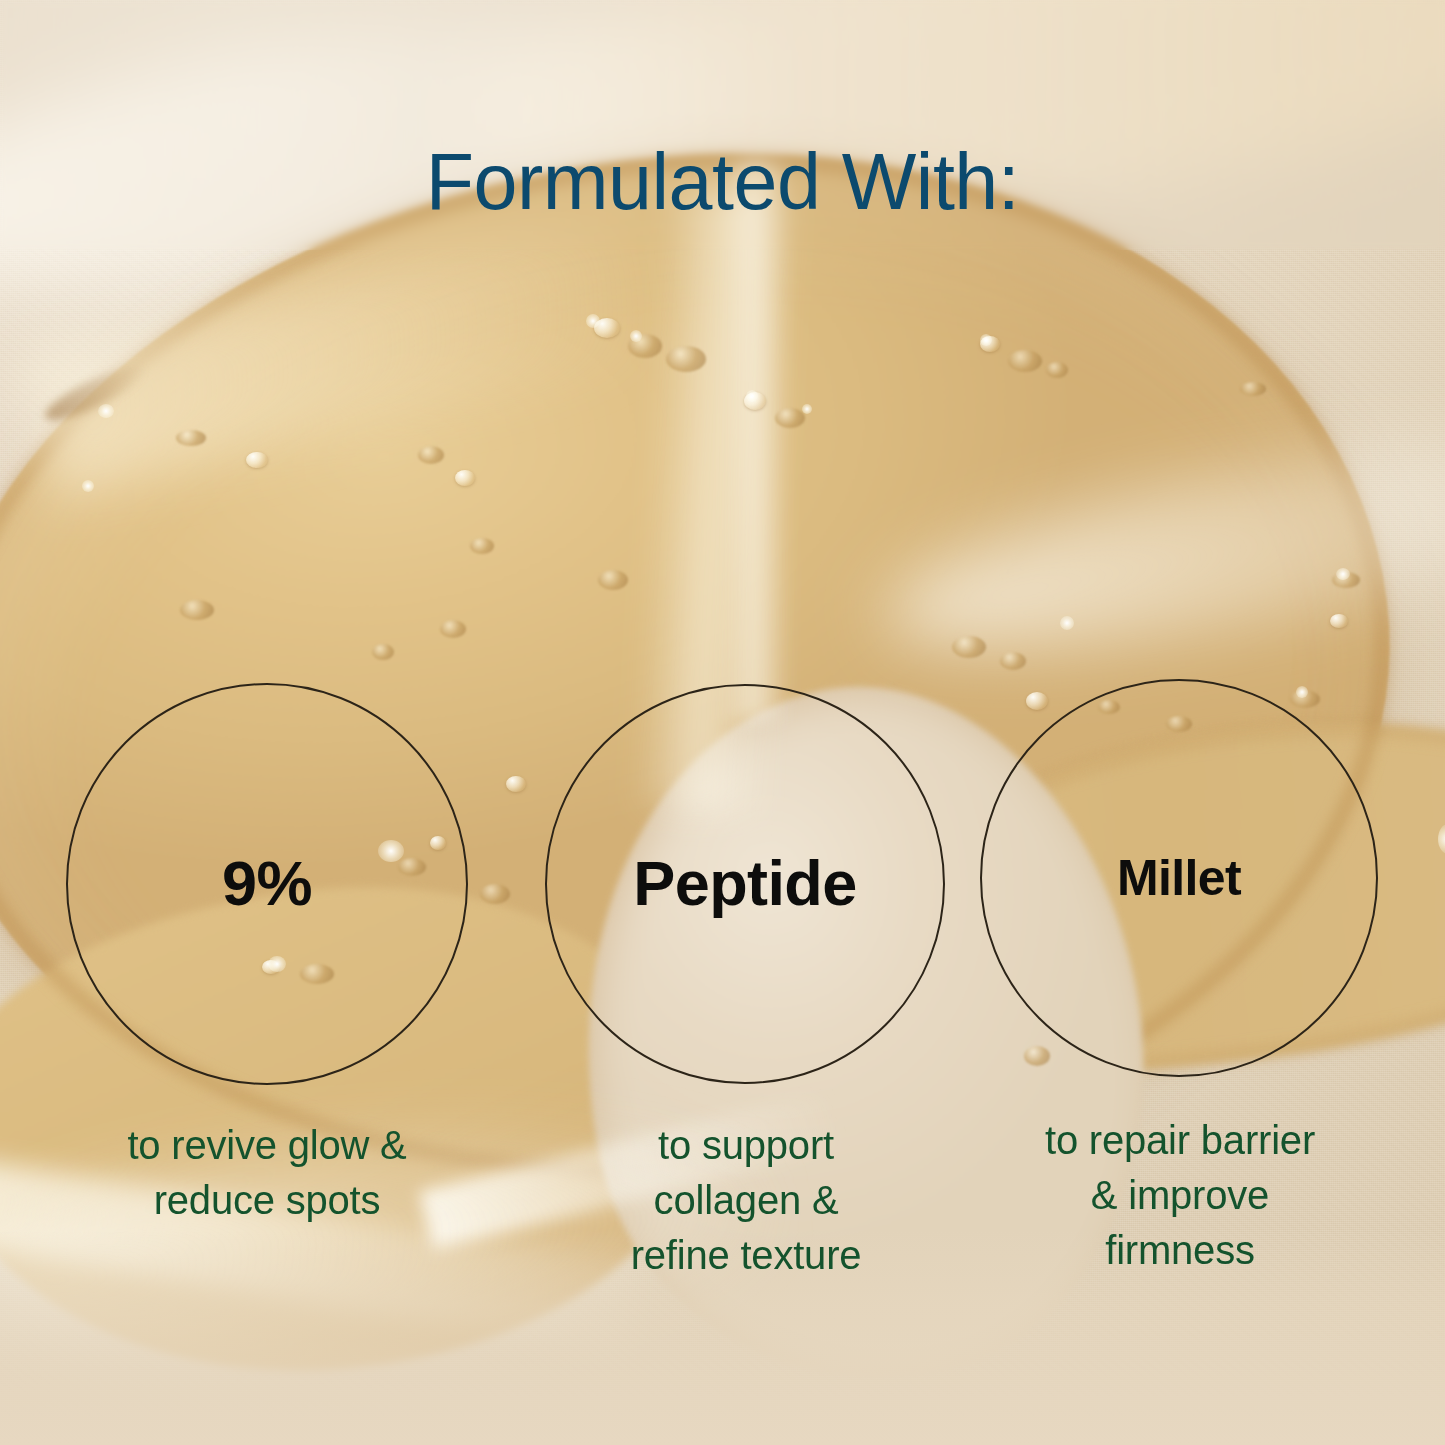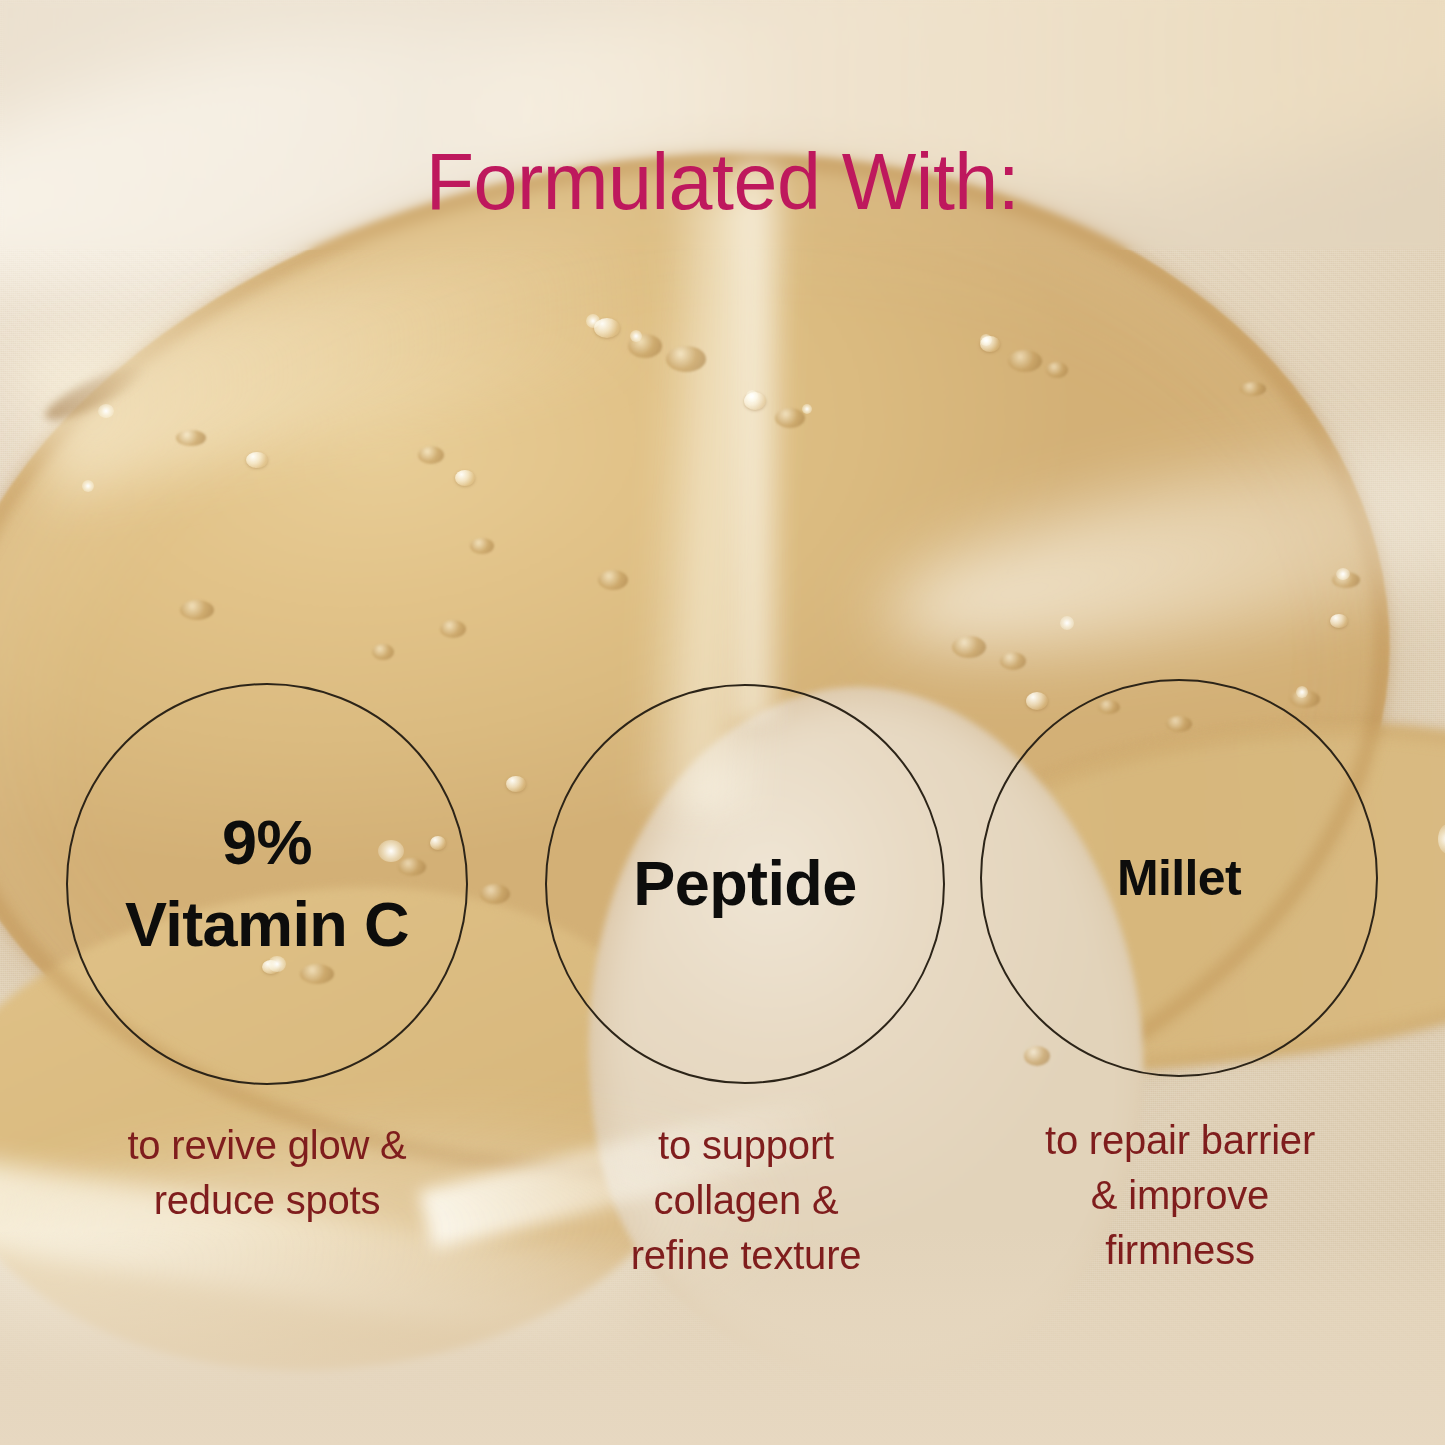--- a/index.html
+++ b/index.html
@@ -190,21 +190,21 @@
     background:linear-gradient(180deg,rgba(231,216,192,0) 0%,rgba(231,216,192,.55) 35%,#e7d8c1 100%);
   }
 
   
   .title{
     position:absolute;left:0;top:142px;width:1445px;
     text-align:center;
     font-size:79px;
     font-weight:300;
     letter-spacing:-.5px;
-    color:#be185d;
+    color:#0c4a6e;
     line-height:1;
   }
 
   .circle{
     position:absolute;
     border:2px solid #2c2418;
     border-radius:50%;
     box-sizing:border-box;
     display:flex;align-items:center;justify-content:center;
     text-align:center;
@@ -221,21 +221,21 @@
   #c1 .label{font-size:63px;line-height:1.30;}
   #c2 .label{font-size:63px;line-height:1.30;}
   #c3 .label{font-size:50px;line-height:1.30;}
 
   .caption{
     position:absolute;
     text-align:center;
     font-size:40px;
     font-weight:400;
     line-height:1.38;
-    color:#7f1d1d;
+    color:#14532d;
     letter-spacing:-.2px;
   }
   #cap1{left:76px; top:1118px;width:382px;}
   #cap2{left:560px;top:1118px;width:372px;}
   #cap3{left:988px;top:1113px;width:384px;}
 </style>
 </head>
 <body>
 
 <div id="stage">
@@ -315,21 +315,20 @@
 
     <div class="dof-top"></div>
     <div class="dof-bot"></div>
   </div>
 
   <div class="title">Formulated With:</div>
 
   <div class="circle" id="c1">
     <div class="label">
       <span>9%</span><br>
-      <span>Vitamin C</span>
     </div>
   </div>
 
   <div class="circle" id="c2">
     <div class="label">
       <span>Peptide</span>
     </div>
   </div>
 
   <div class="circle" id="c3">

